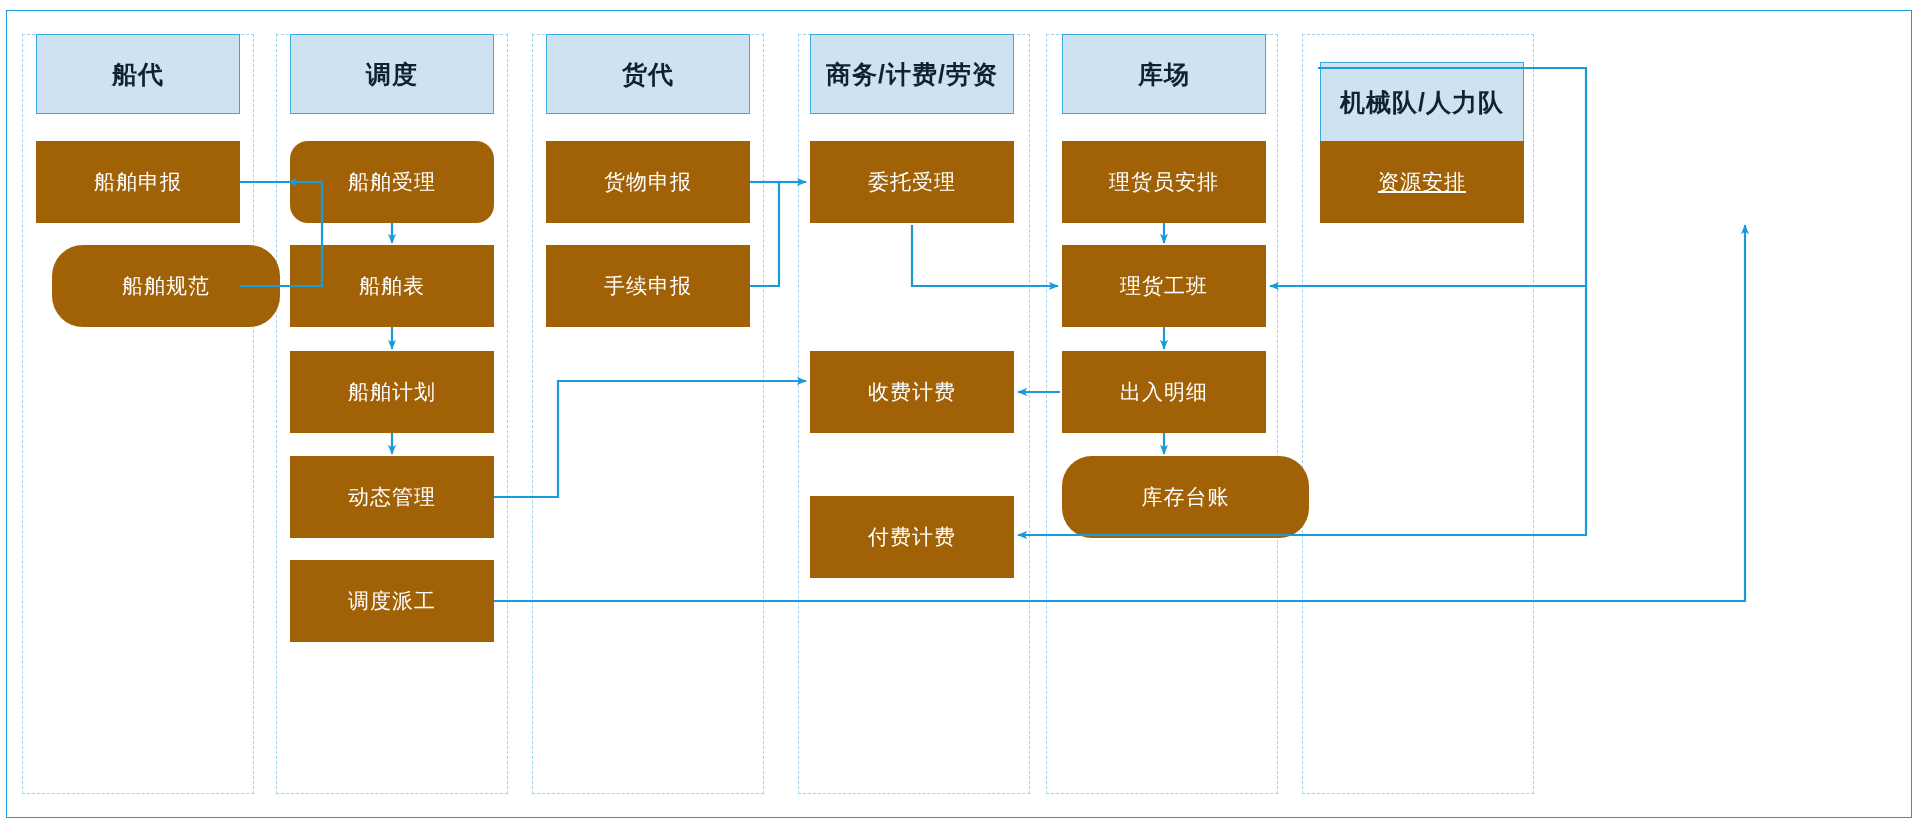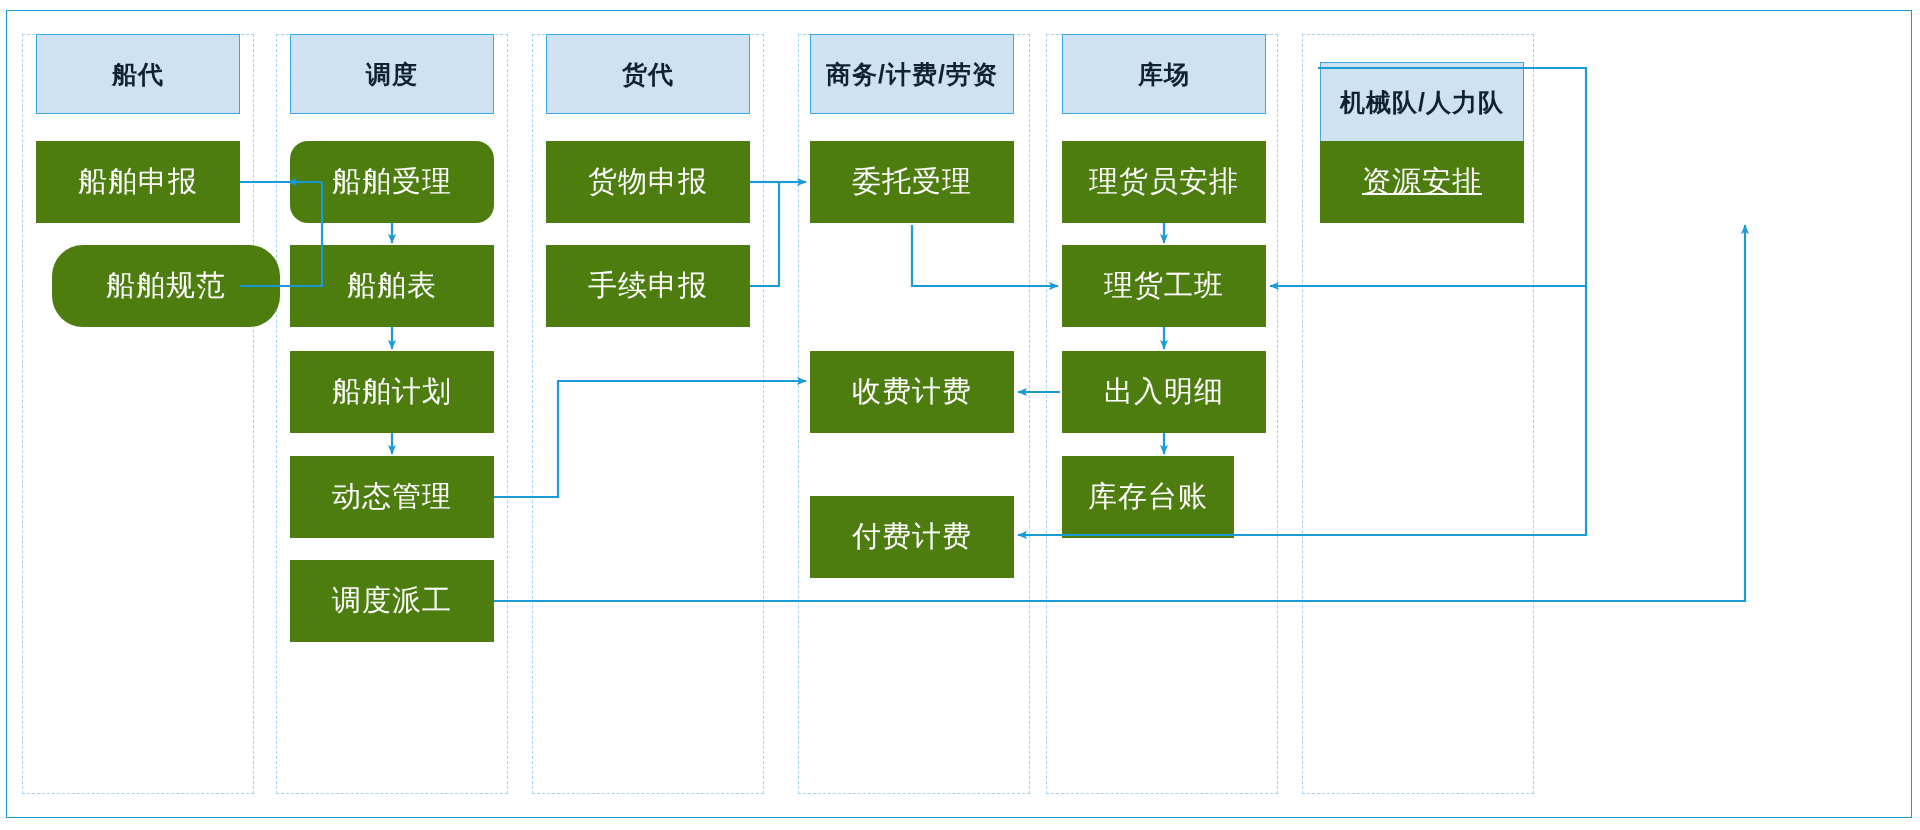--- a/index.html
+++ b/index.html
@@ -2,22 +2,22 @@
 <html><head>
 <meta charset="utf-8">
 <style>
   html,body{margin:0;padding:0;background:#ffffff;}
   body{font-family:"Liberation Sans","DejaVu Sans",sans-serif;}
   #stage{position:relative;width:1920px;height:830px;background:#ffffff;overflow:hidden;}
   #outer-frame{position:absolute;left:6px;top:10px;width:1906px;height:808px;border:1.5px solid #1a9ad7;box-sizing:border-box;}
   .lane{position:absolute;top:34px;height:760px;border:1.6px dashed #9ed2ee;box-sizing:border-box;}
   .lane-header{position:absolute;height:80px;background:#cfe2f1;border:1.6px solid #3aa7e0;box-sizing:border-box;
        display:flex;align-items:center;justify-content:center;color:#0d2330;font-weight:bold;font-size:25px;letter-spacing:1px;}
-  .node{position:absolute;height:82px;background:#4d7c0f;color:#ffffff;display:flex;align-items:center;
-       justify-content:center;font-size:29px;letter-spacing:1px;box-sizing:border-box;}
+  .node{position:absolute;height:82px;background:#a16207;color:#ffffff;display:flex;align-items:center;
+       justify-content:center;font-size:21px;letter-spacing:1px;box-sizing:border-box;}
   #edge-layer{position:absolute;left:0;top:0;width:1920px;height:830px;pointer-events:none;}
 </style>
 </head>
 <body>
 
 <div id="stage">
 
   <div id="outer-frame"></div>
 
   <div class="lane" style="left:22px;width:232px;"></div>
@@ -46,21 +46,21 @@
   <div class="node" style="left:546px;top:141px;width:204px;">货物申报</div>
   <div class="node" style="left:546px;top:245px;width:204px;">手续申报</div>
 
   <div class="node" style="left:810px;top:141px;width:204px;">委托受理</div>
   <div class="node" style="left:810px;top:351px;width:204px;">收费计费</div>
   <div class="node" style="left:810px;top:496px;width:204px;">付费计费</div>
 
   <div class="node" style="left:1062px;top:141px;width:204px;">理货员安排</div>
   <div class="node" style="left:1062px;top:245px;width:204px;">理货工班</div>
   <div class="node" style="left:1062px;top:351px;width:204px;">出入明细</div>
-  <div class="node" style="left:1062px;top:456px;width:172px;">库存台账</div>
+  <div class="node" style="left:1062px;top:456px;width:247px;border-radius:30px;">库存台账</div>
 
   <div class="node" style="left:1320px;top:141px;width:204px;text-decoration:underline;">资源安排</div>
 
   <svg id="edge-layer" viewBox="0 0 1920 830" width="1920" height="830">
     <defs>
       <marker id="ah" markerWidth="10" markerHeight="8" refX="9.2" refY="4" orient="auto" markerUnits="userSpaceOnUse">
         <path d="M0,0 L10,4 L0,8 L2.4,4 Z" fill="#1a9ad7"></path>
       </marker>
     </defs>
     <g fill="none" stroke="#1a9ad7" stroke-width="2.2">

